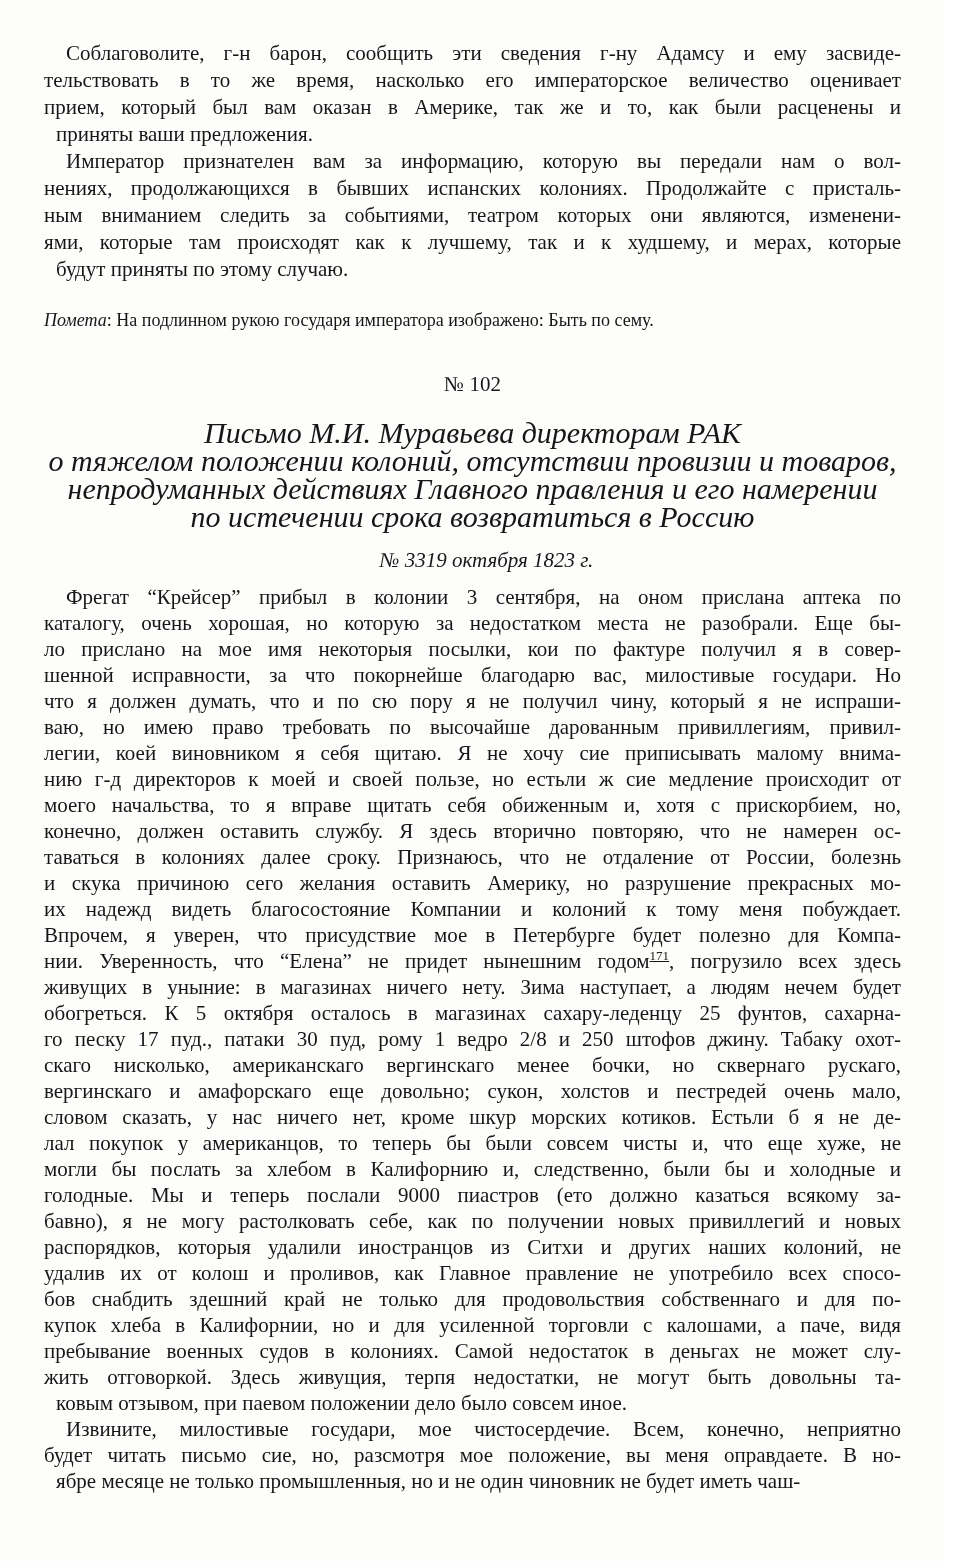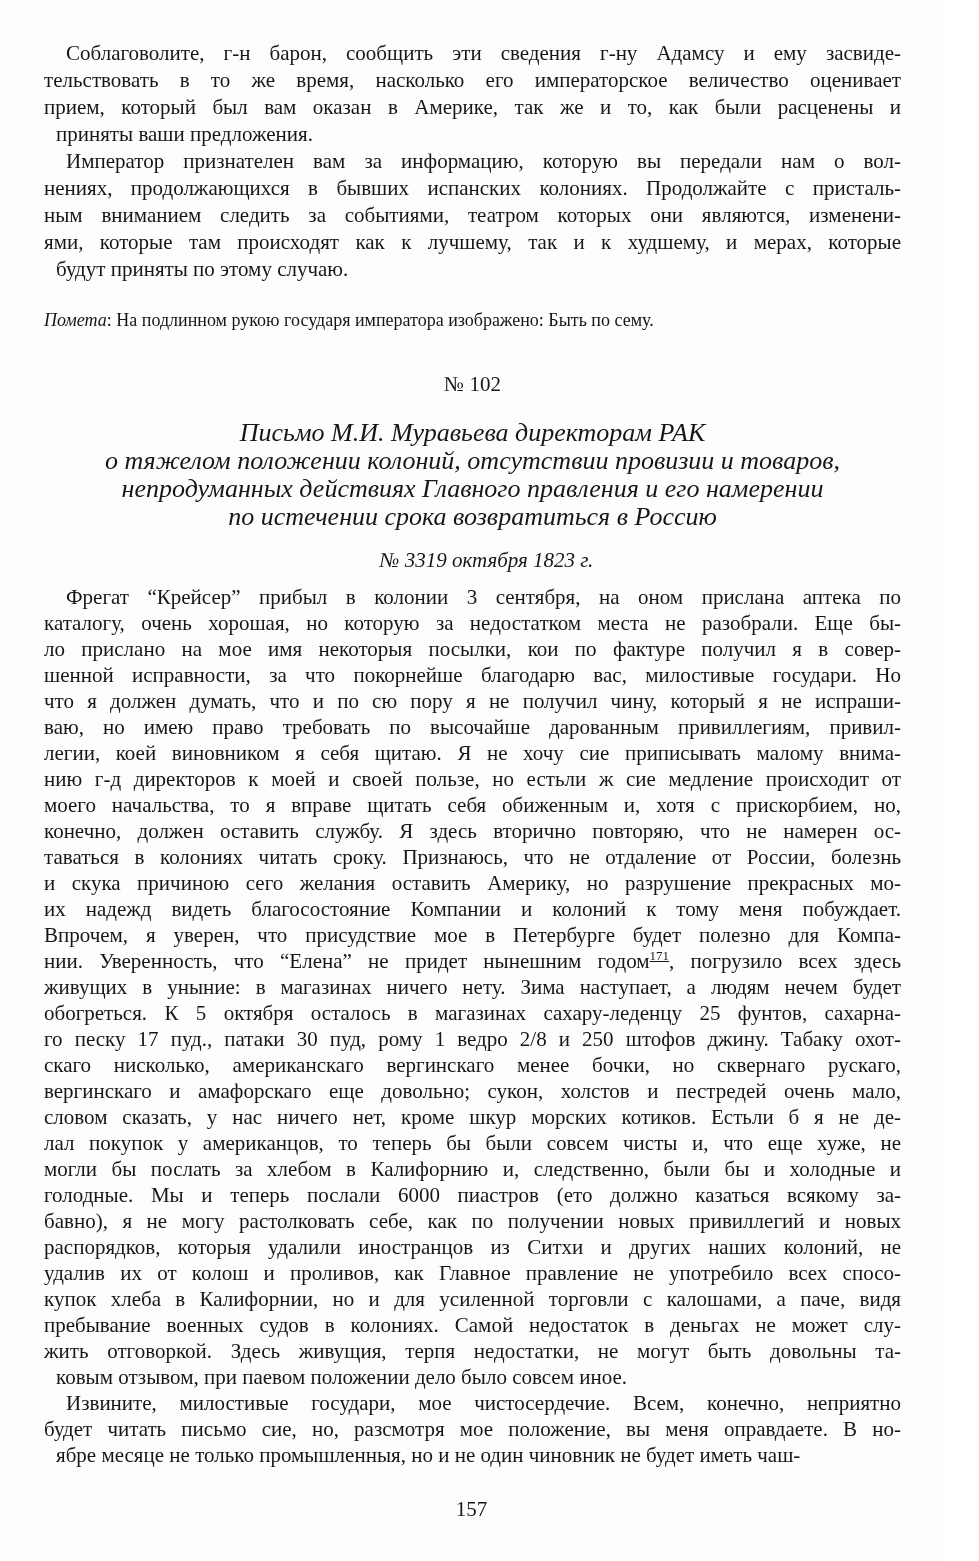--- a/index.html
+++ b/index.html
@@ -42,21 +42,21 @@
   .doc-heading {
     margin: 40px 0 0 0;
     text-align: center;
     font-weight: normal;
     font-size: 21px;
     line-height: 26px;
   }
   .doc-title {
     margin: 22px 0 16px 0;
     font-style: italic;
-    font-size: 26px;
+    font-size: 30px;
   }
   .doc-title .line {
     text-align: center;
     line-height: 28px;
   }
   .doc-meta {
     margin: 12px 0 0 0;
     display: flex;
     justify-content: center;
     align-items: baseline;
@@ -121,45 +121,45 @@
           <div class="line indent">Фрегат “Крейсер” прибыл в колонии 3 сентября, на оном прислана аптека по</div>
           <div class="line">каталогу, очень хорошая, но которую за недостатком места не разобрали. Еще бы-</div>
           <div class="line">ло прислано на мое имя некоторыя посылки, кои по фактуре получил я в совер-</div>
           <div class="line">шенной исправности, за что покорнейше благодарю вас, милостивые государи. Но</div>
           <div class="line">что я должен думать, что и по сю пору я не получил чину, который я не испраши-</div>
           <div class="line">ваю, но имею право требовать по высочайше дарованным привиллегиям, привил-</div>
           <div class="line">легии, коей виновником я себя щитаю. Я не хочу сие приписывать малому внима-</div>
           <div class="line">нию г-д директоров к моей и своей пользе, но естьли ж сие медление происходит от</div>
           <div class="line">моего начальства, то я вправе щитать себя обиженным и, хотя с прискорбием, но,</div>
           <div class="line">конечно, должен оставить службу. Я здесь вторично повторяю, что не намерен ос-</div>
-          <div class="line">таваться в колониях читать сроку. Признаюсь, что не отдаление от России, болезнь</div>
+          <div class="line">таваться в колониях далее сроку. Признаюсь, что не отдаление от России, болезнь</div>
           <div class="line">и скука причиною сего желания оставить Америку, но разрушение прекрасных мо-</div>
           <div class="line">их надежд видеть благосостояние Компании и колоний к тому меня побуждает.</div>
           <div class="line">Впрочем, я уверен, что присудствие мое в Петербурге будет полезно для Компа-</div>
           <div class="line">нии. Уверенность, что “Елена” не придет нынешним годом<sup>171</sup>, погрузило всех здесь</div>
           <div class="line">живущих в уныние: в магазинах ничего нету. Зима наступает, а людям нечем будет</div>
           <div class="line">обогреться. К 5 октября осталось в магазинах сахару-леденцу 25 фунтов, сахарна-</div>
           <div class="line">го песку 17 пуд., патаки 30 пуд, рому 1 ведро 2/8 и 250 штофов джину. Табаку охот-</div>
           <div class="line">скаго нисколько, американскаго вергинскаго менее бочки, но сквернаго рускаго,</div>
           <div class="line">вергинскаго и амафорскаго еще довольно; сукон, холстов и пестредей очень мало,</div>
           <div class="line">словом сказать, у нас ничего нет, кроме шкур морских котиков. Естьли б я не де-</div>
           <div class="line">лал покупок у американцов, то теперь бы были совсем чисты и, что еще хуже, не</div>
           <div class="line">могли бы послать за хлебом в Калифорнию и, следственно, были бы и холодные и</div>
-          <div class="line">голодные. Мы и теперь послали 6000 пиастров (ето должно казаться всякому за-</div>
+          <div class="line">голодные. Мы и теперь послали 9000 пиастров (ето должно казаться всякому за-</div>
           <div class="line">бавно), я не могу растолковать себе, как по получении новых привиллегий и новых</div>
           <div class="line">распорядков, которыя удалили иностранцов из Ситхи и других наших колоний, не</div>
           <div class="line">удалив их от колош и проливов, как Главное правление не употребило всех спосо-</div>
+          <div class="line">бов снабдить здешний край не только для продовольствия собственнаго и для по-</div>
           <div class="line">купок хлеба в Калифорнии, но и для усиленной торговли с калошами, а паче, видя</div>
           <div class="line">пребывание военных судов в колониях. Самой недостаток в деньгах не может слу-</div>
           <div class="line">жить отговоркой. Здесь живущия, терпя недостатки, не могут быть довольны та-</div>
           <div class="line last">ковым отзывом, при паевом положении дело было совсем иное.</div>
         </div>
       <div class="para">
           <div class="line indent">Извините, милостивые государи, мое чистосердечие. Всем, конечно, неприятно</div>
           <div class="line">будет читать письмо сие, но, разсмотря мое положение, вы меня оправдаете. В но-</div>
           <div class="line last">ябре месяце не только промышленныя, но и не один чиновник не будет иметь чаш-</div>
         </div>
     </div>
   </div>
 
-  <div class="page-number">157</div>
 
 </div>
 
 </body></html>

